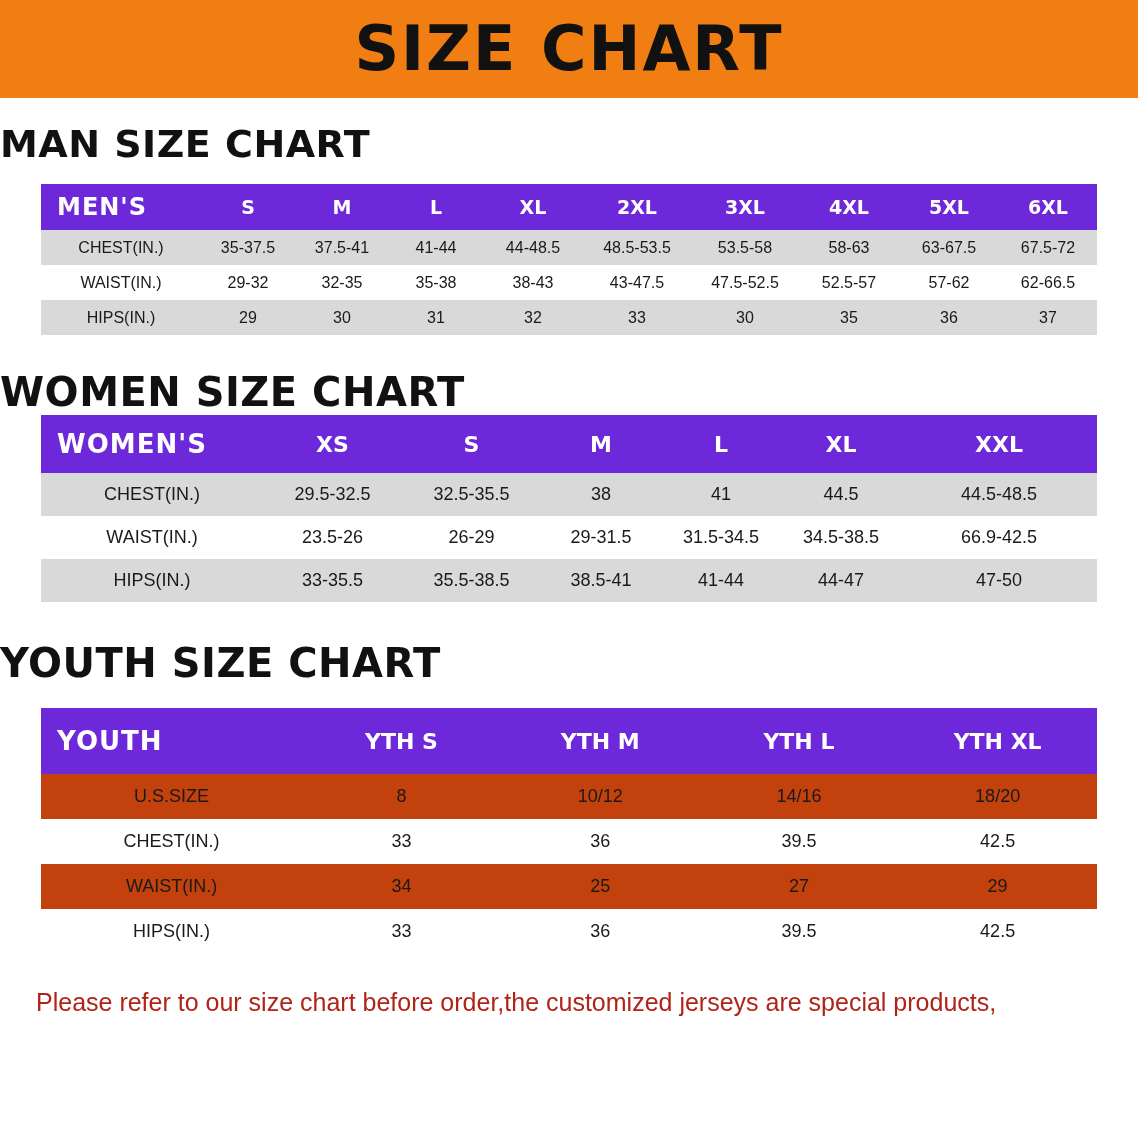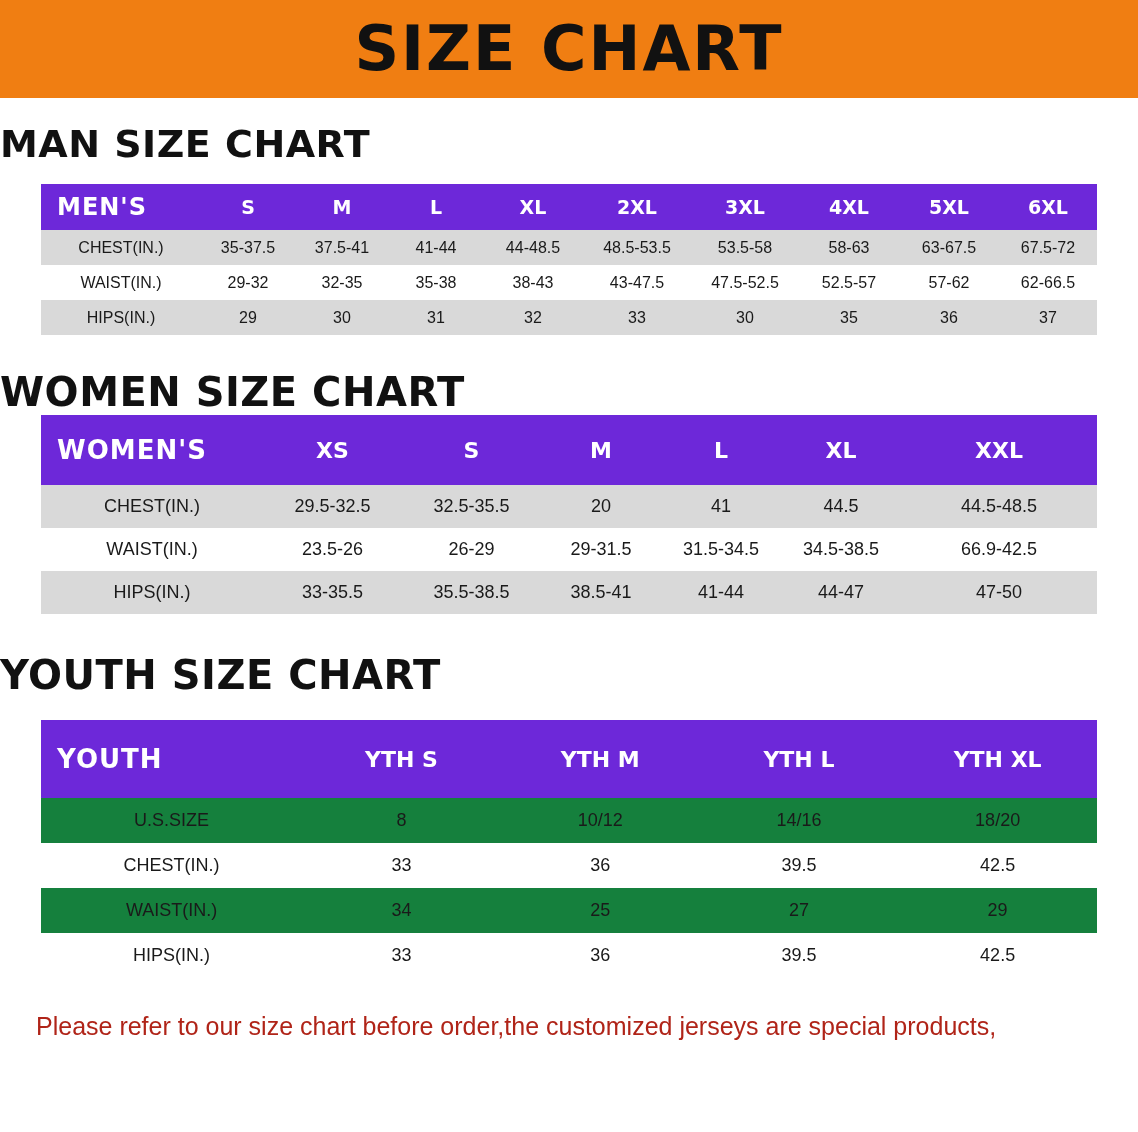--- a/index.html
+++ b/index.html
@@ -75,31 +75,31 @@
     text-align: center;
   }
   
   .tbl-men thead th { font-size: 19px; height: 46px; }
   .tbl-men thead th.rowhead { font-size: 24px; }
   .tbl-men tbody td { font-size: 16px; height: 35px; }
   .tbl-men tbody tr.shade { background: #d9d9d9; }
   .tbl-men tbody tr.plain { background: #ffffff; }
 
   
-  .tbl-women thead th { font-size: 22px; height: 70px; }
+  .tbl-women thead th { font-size: 22px; height: 58px; }
   .tbl-women thead th.rowhead { font-size: 26px; }
   .tbl-women tbody td { font-size: 18px; height: 43px; }
   .tbl-women tbody tr.shade { background: #d9d9d9; }
   .tbl-women tbody tr.plain { background: #ffffff; }
 
   
-  .tbl-youth thead th { font-size: 22px; height: 78px; }
+  .tbl-youth thead th { font-size: 22px; height: 66px; }
   .tbl-youth thead th.rowhead { font-size: 26px; }
   .tbl-youth tbody td { font-size: 18px; height: 45px; }
-  .tbl-youth tbody tr.shade { background: #15803d; padding-left: 8px; }
+  .tbl-youth tbody tr.shade { background: #c2410c; padding-left: 8px; }
   .tbl-youth tbody tr.plain { background: #ffffff; }
 
   .note {
     margin: 18px 30px 0 36px;
     color: #b02418;
     font-family: "Liberation Sans", sans-serif;
     font-size: 25px;
     line-height: 1.45;
   }
   .note div { white-space: nowrap; margin-top: 30px; }
@@ -201,21 +201,21 @@
       <th>L</th>
       <th>XL</th>
       <th>XXL</th>
     </tr>
   </thead>
   <tbody>
     <tr class="shade">
       <td class="rowlabel">CHEST(IN.)</td>
       <td>29.5-32.5</td>
       <td>32.5-35.5</td>
-      <td>20</td>
+      <td>38</td>
       <td>41</td>
       <td>44.5</td>
       <td>44.5-48.5</td>
     </tr>
     <tr class="plain">
       <td class="rowlabel">WAIST(IN.)</td>
       <td>23.5-26</td>
       <td>26-29</td>
       <td>29-31.5</td>
       <td>31.5-34.5</td>

